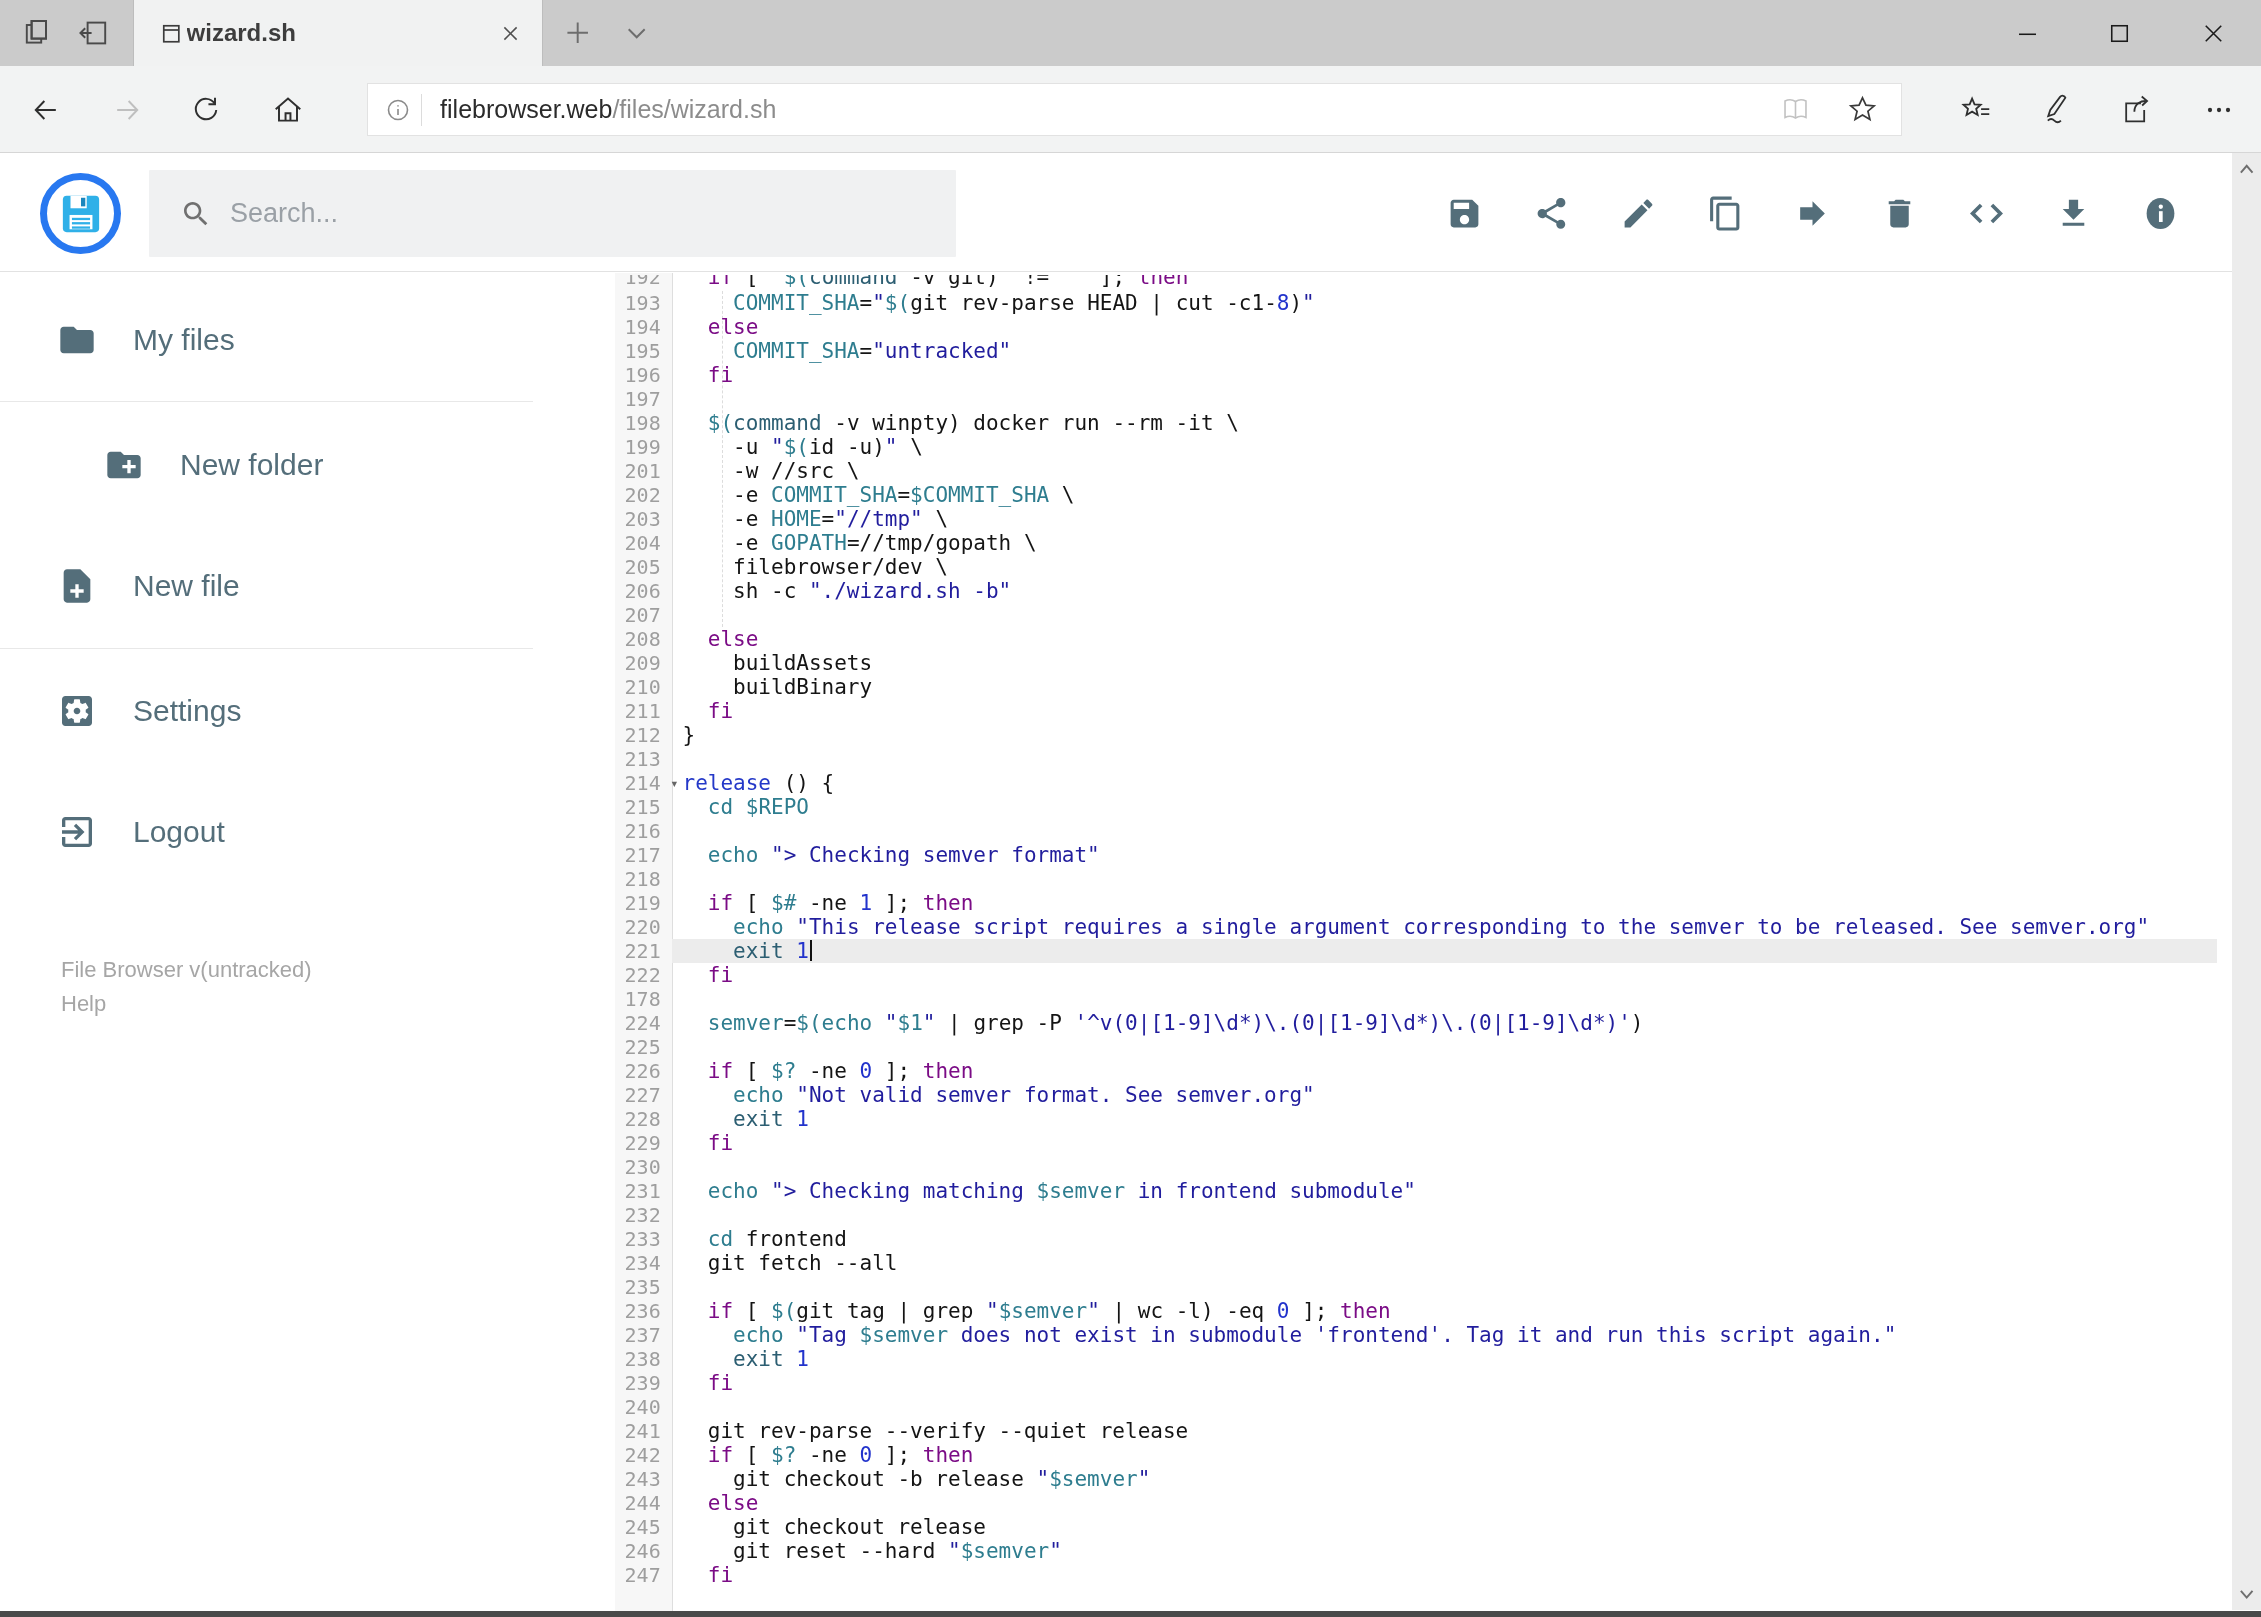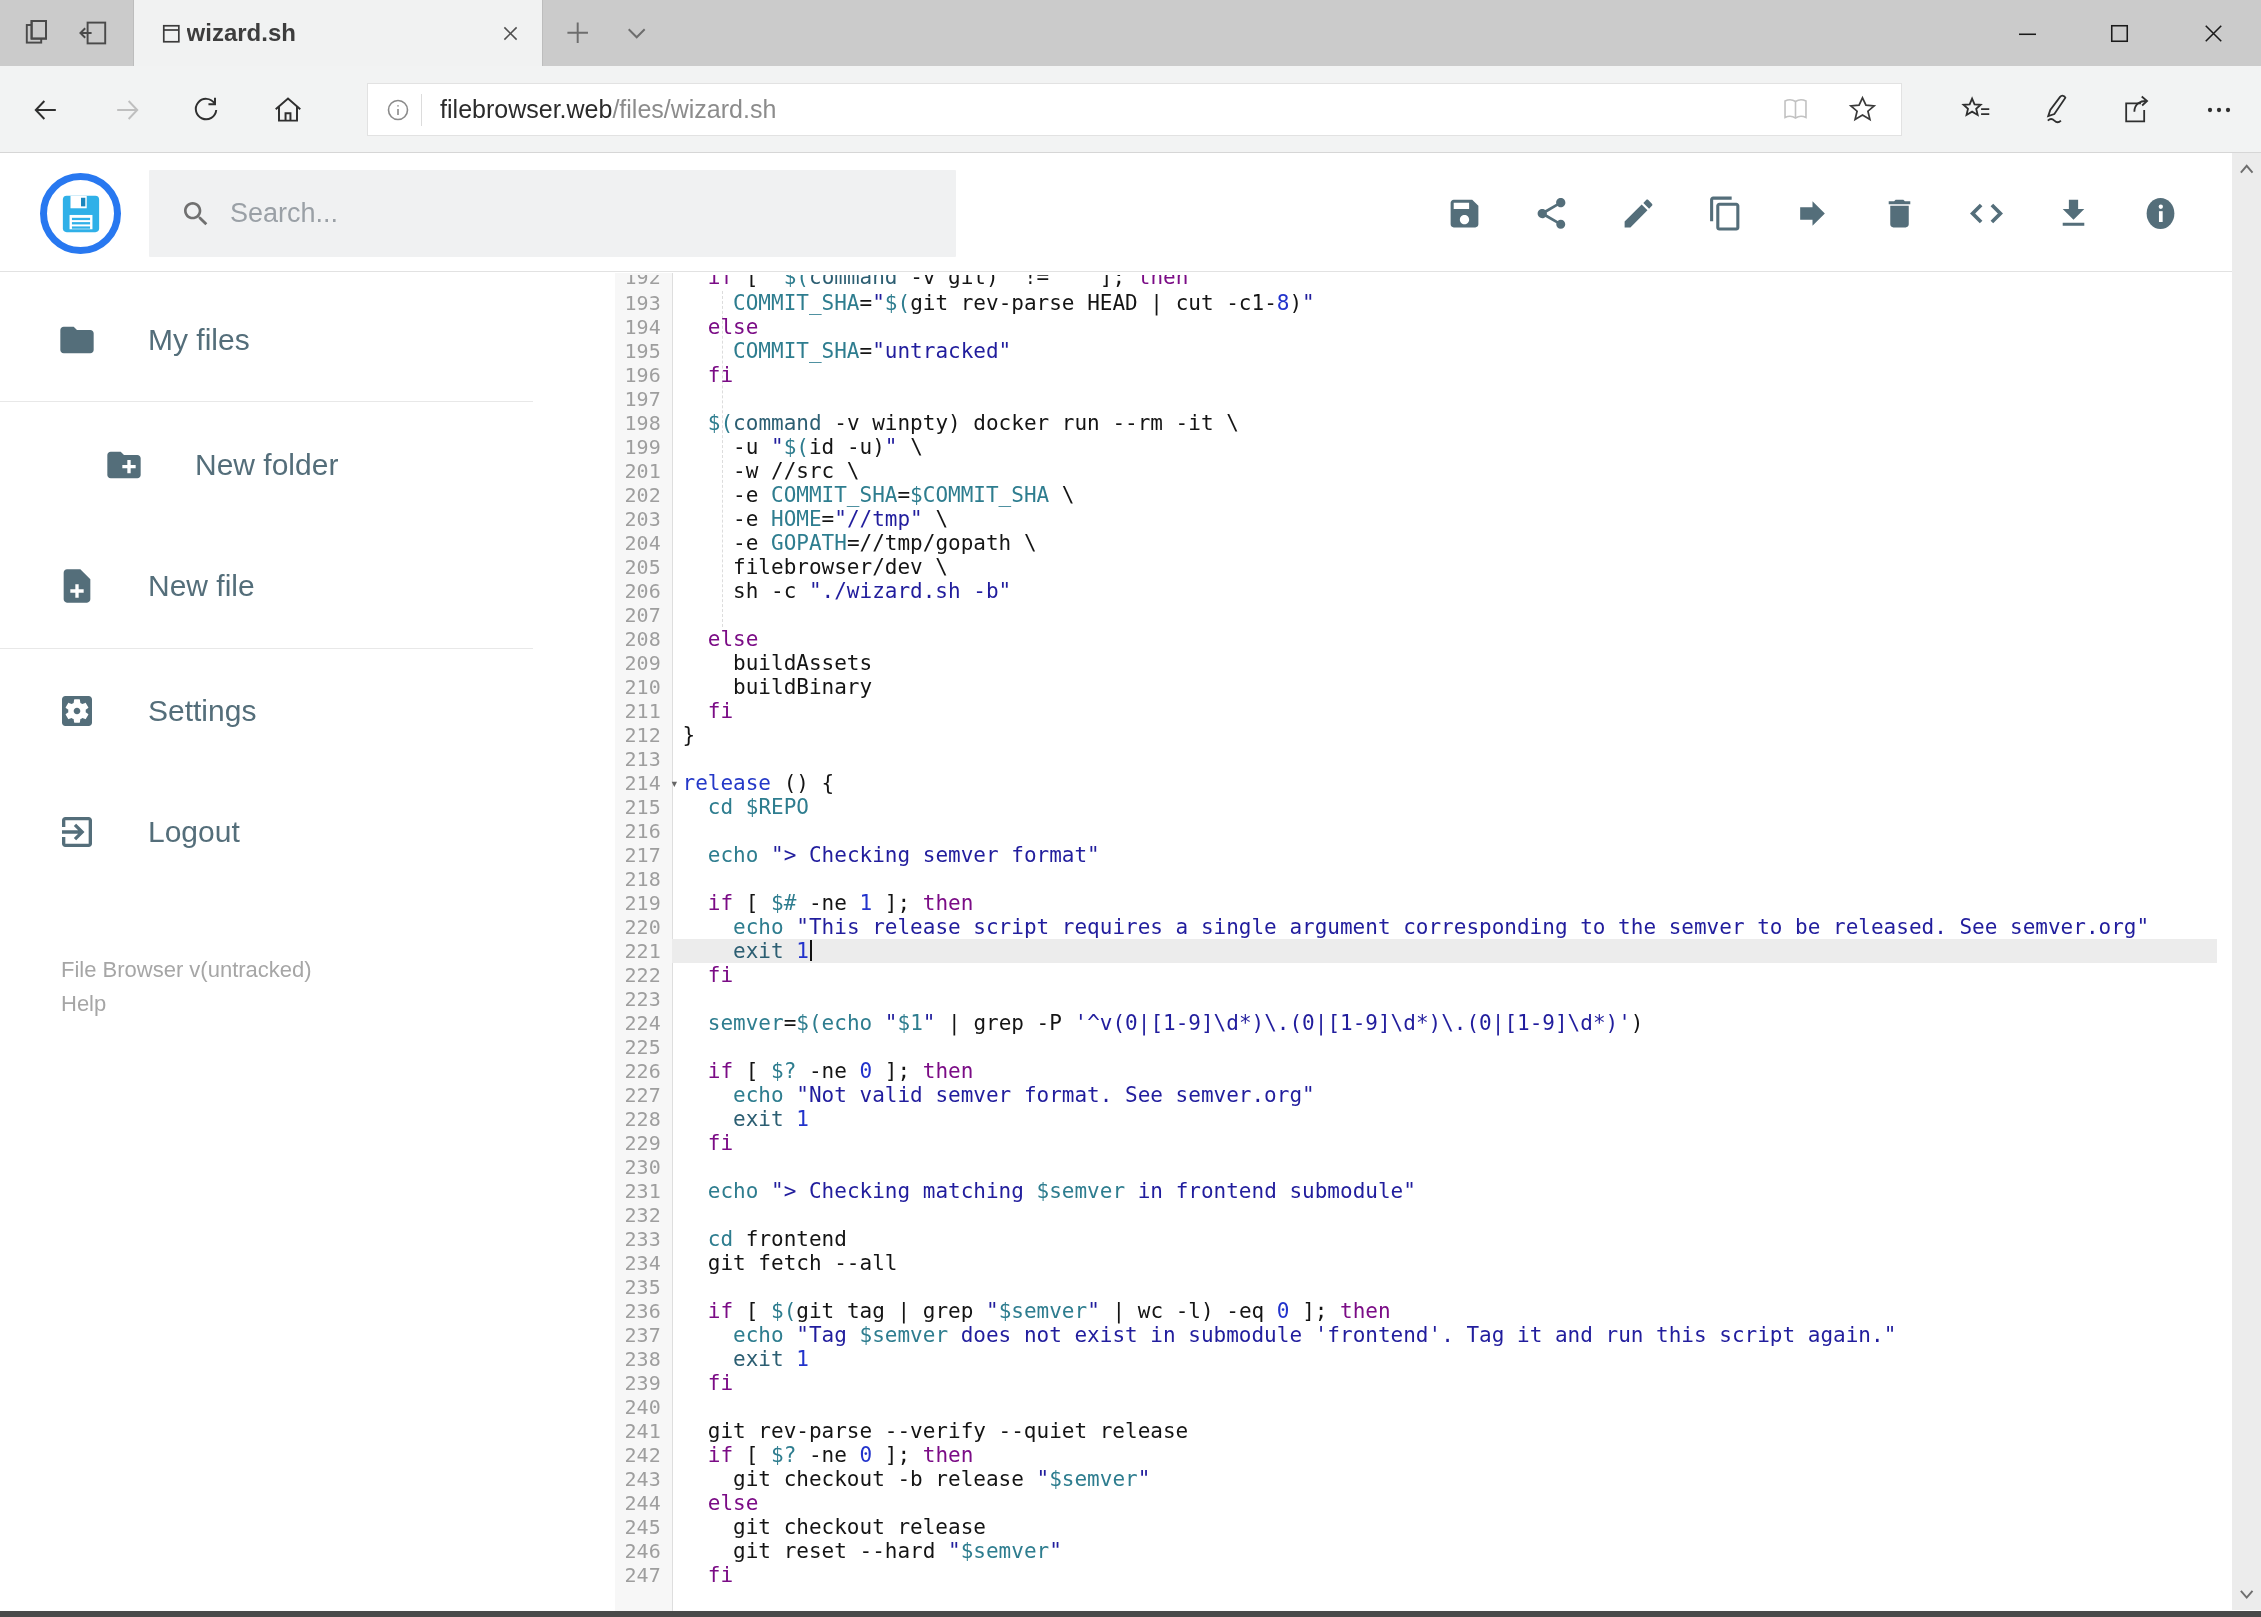--- a/index.html
+++ b/index.html
@@ -29,21 +29,21 @@
   .searchbox{position:absolute;left:149px;top:170px;width:807px;height:87px;background:#f0f1f2;border-radius:1px;display:flex;align-items:center;}
   .searchbox input{border:none;outline:none;background:transparent;font-size:27px;color:#444;font-family:"Liberation Sans",sans-serif;flex:1;margin-left:16px;}
   .searchbox input::placeholder{color:#9aa0a6;opacity:1;}
   .search-ic{margin-left:31px;}
   .toolbar{position:absolute;left:1446px;top:195px;display:flex;gap:50px;}
   .tbtn{width:37px;height:37px;}
   
   .sidebar{position:absolute;left:0;top:273px;width:533px;height:1344px;background:#fff;}
   .sb-item{position:absolute;left:0;width:533px;height:89px;display:flex;align-items:center;cursor:pointer;}
   .sb-item .ic{margin-left:57px;}
-  .sb-item .lbl{margin-left:51px;font-size:30px;color:var(--sidebar-text,#546e7a);}
+  .sb-item .lbl{margin-left:36px;font-size:30px;color:var(--sidebar-text,#546e7a);}
   .sb-div{position:absolute;left:0;width:533px;height:0.8px;background:#e8e8e8;}
   .sb-meta{position:absolute;left:61px;font-size:22px;color:#a6a6a6;}
   
   .editor{position:absolute;left:533px;top:273px;width:1728px;height:1338px;background:#fff;overflow:hidden;}
   .gutter-bg{position:absolute;left:82px;top:0;width:57px;height:1338px;background:var(--gutter-bg,#f7f7f7);border-right:0.8px solid #dedede;box-sizing:content-box;}
   .lines{position:absolute;left:82px;top:1.6px;width:1602px;}
   .line{display:flex;height:24px;}
   .ln{width:57px;box-sizing:border-box;padding-right:11.3px;text-align:right;
       font:20px/24px "DejaVu Sans Mono",monospace;color:var(--line-number,#9e9e9e);position:relative;flex:none;}
   .fold{position:absolute;right:-6.5px;top:0.8px;font-size:13.7px;color:#666;}
@@ -434,21 +434,21 @@
       </div>
       <div class="line active">
         <span class="ln">221</span>
         <span class="code"><span class="tok-t">    </span><span class="tok-e">exit</span><span class="tok-t"> </span><span class="tok-n">1</span><span class="caret"></span></span>
       </div>
       <div class="line">
         <span class="ln">222</span>
         <span class="code"><span class="tok-t">  </span><span class="tok-k">fi</span></span>
       </div>
       <div class="line">
-        <span class="ln">223</span>
+        <span class="ln">178</span>
         <span class="code"></span>
       </div>
       <div class="line">
         <span class="ln">224</span>
         <span class="code"><span class="tok-t">  </span><span class="tok-v">semver</span><span class="tok-t">=</span><span class="tok-v">$(</span><span class="tok-b">echo</span><span class="tok-t"> </span><span class="tok-s">"</span><span class="tok-v">$1</span><span class="tok-s">"</span><span class="tok-t"> | grep -P </span><span class="tok-s">'^v(0|[1-9]\d*)\.(0|[1-9]\d*)\.(0|[1-9]\d*)'</span><span class="tok-t">)</span></span>
       </div>
       <div class="line">
         <span class="ln">225</span>
         <span class="code"></span>
       </div>

